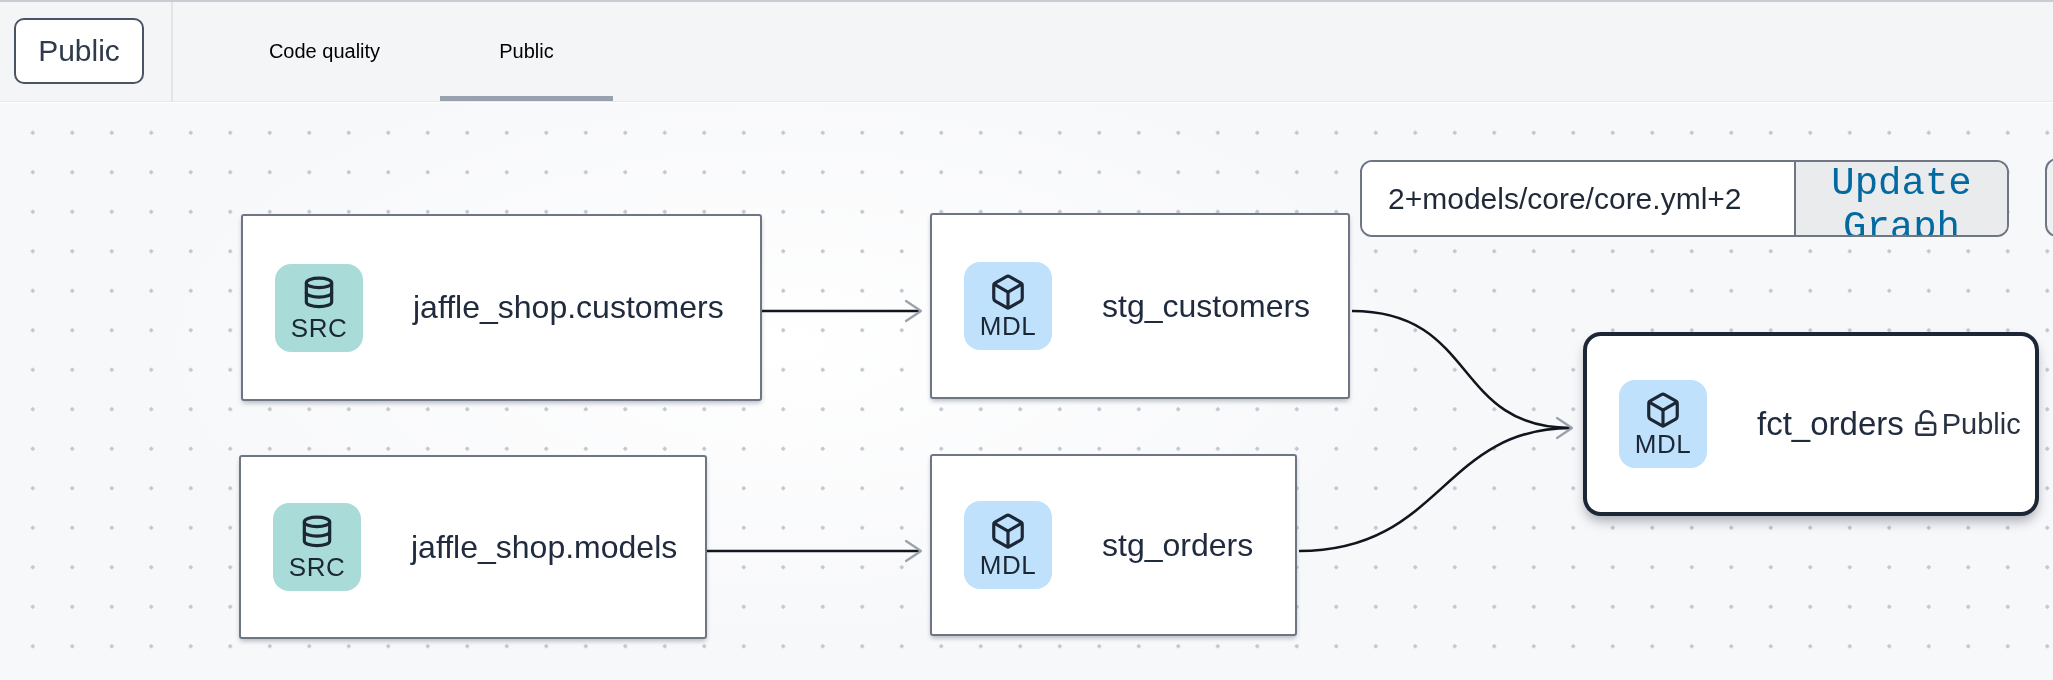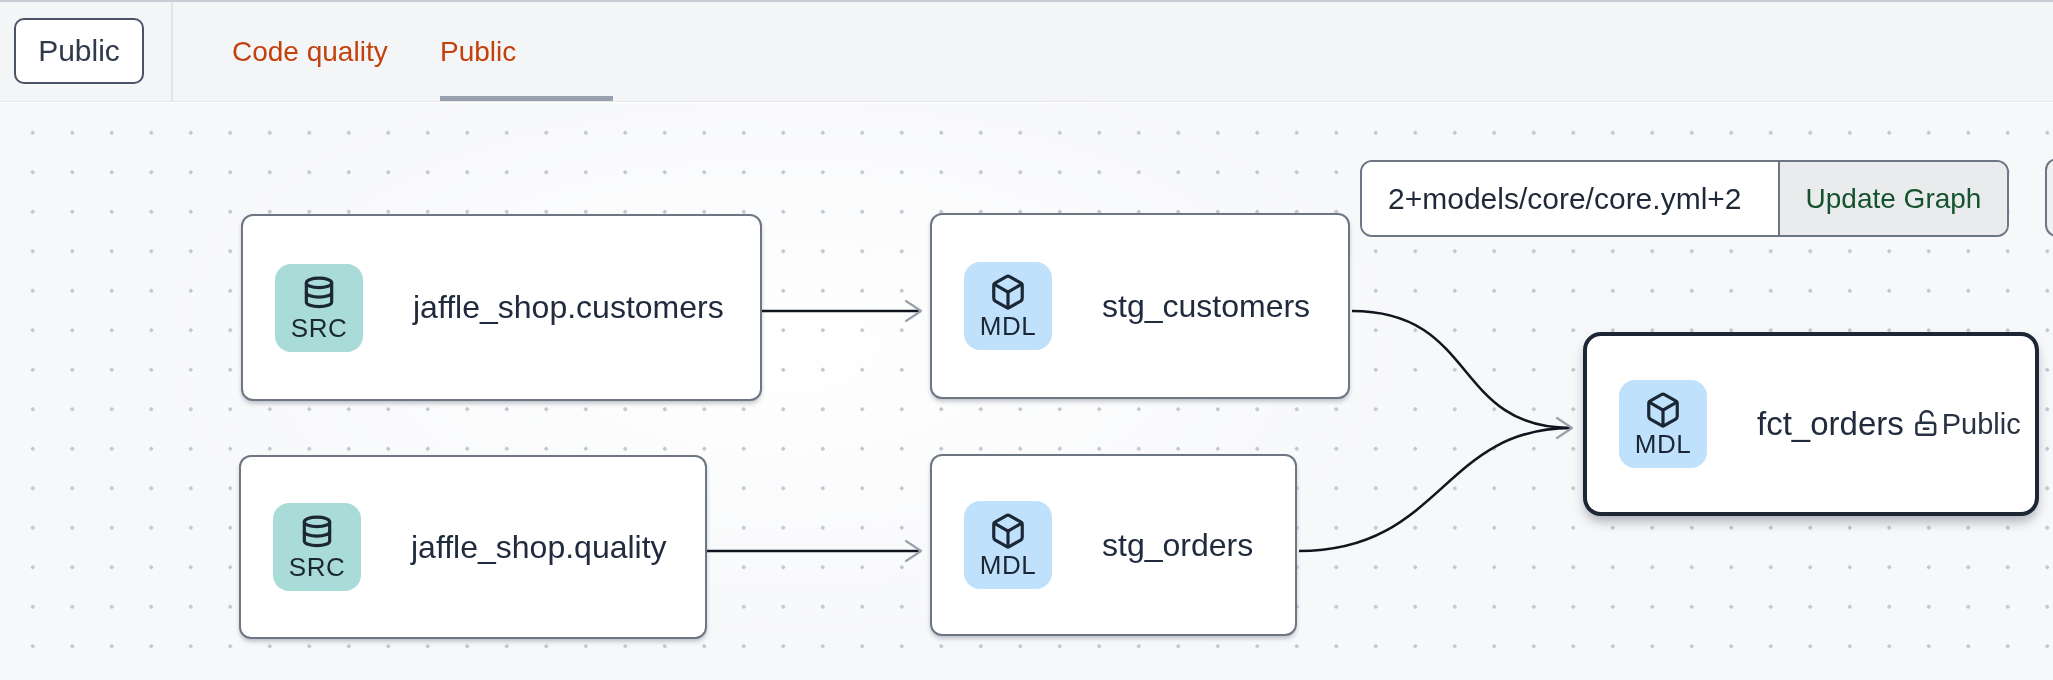--- a/index.html
+++ b/index.html
@@ -22,39 +22,39 @@
   #app{position:relative;width:2053px;height:680px;overflow:hidden;background:#fff;}
 
   
   .header{position:absolute;left:0;top:0;width:2053px;height:102px;
     background:var(--header_bg);border-top:2px solid #c9ccd2;border-bottom:1px solid #e7e8eb;}
   .format-btn{position:absolute;left:14px;top:16px;width:130px;height:66px;
     background:#fff;border:2.5px solid #4a5465;border-radius:10px;
     display:flex;align-items:center;justify-content:center;
     font-size:30px;color:#2f3a4c;cursor:pointer;}
   .header-divider{position:absolute;left:171px;top:0;width:2px;height:99px;background:#e2e4e8;}
-  .tab{position:absolute;top:0;height:99px;display:flex;align-items:center;
-    font-size:28px;color:#c2410c;cursor:pointer;}
+  .tab{position:absolute;top:0;height:99px;display:flex;align-items:center;justify-content:center;
+    font-size:20px;color:#000000;cursor:pointer;}
   .tab-codequality{left:232px;width:185px;}
   .tab-lineage{left:440px;width:173px;}
   .tab-underline{position:absolute;left:0;right:0;bottom:0;height:5px;background:var(--tab_underline);}
 
   
   .canvas{position:absolute;left:0;top:103px;width:2053px;height:577px;
     background-color:var(--canvas_bg);
     background-image:
       radial-gradient(circle, var(--dot) 1.7px, rgba(0,0,0,0) 2.1px),
       radial-gradient(900px 420px at 38% 42%, #ffffff 0%, rgba(255,255,255,0) 72%);
     background-size:39.5px 39.5px, auto;
     background-position:13px 10px, 0 0;}
 
   .edges{position:absolute;left:0;top:0;width:2053px;height:680px;pointer-events:none;}
 
   
-  .node{position:absolute;background:#fff;border:2.5px solid var(--node_border);border-radius:12px;
+  .node{position:absolute;background:#fff;border:2.5px solid var(--node_border);border-radius:3px;
     display:flex;align-items:center;padding-left:32px;gap:50px;
     box-shadow:0 3px 5px -1px rgba(30,42,64,.32);cursor:pointer;}
   .node.selected{border:4px solid var(--selected_border);border-radius:18px;
     box-shadow:0 7px 12px -2px rgba(20,30,50,.35);}
   .badge{width:88px;height:88px;border-radius:16px;flex:0 0 auto;
     display:flex;flex-direction:column;align-items:center;justify-content:center;gap:2px;color:#1c2735;}
   .badge.src{background:var(--accent_src);}
   .badge.mdl{background:var(--accent_mdl);}
   .badge svg{display:block;}
   .badge-label{font-size:26px;font-weight:500;letter-spacing:.5px;line-height:1;}
@@ -62,24 +62,24 @@
   .node-text-col{display:flex;flex-direction:row;gap:8px;}
   .node-title{font-size:33px;color:var(--text_dark);white-space:nowrap;}
   .access-row{display:flex;align-items:center;font-size:29px;color:#27324300;color:#273243;}
 
   
   .selector-group{position:absolute;left:1360px;top:160px;height:77px;width:649px;
     border:2.5px solid var(--node_border);border-radius:12px;overflow:hidden;
     display:flex;background:#fff;}
   .selector-input{flex:0 0 416px;height:100%;border:none;outline:none;background:#fff;
     font-family:"Liberation Sans","DejaVu Sans",sans-serif;
-    font-size:30px;color:#1f2937;padding:0 4px 0 26px;}
+    font-size:30px;color:#1f2937;padding:0 20px 0 26px;}
   .update-btn{flex:1 1 auto;height:100%;border:none;border-left:2.5px solid var(--node_border);
-    background:var(--button_bg);font-family:Liberation Sans, sans-serif;
-    font-size:28px;color:#14532d;cursor:pointer;}
+    background:var(--button_bg);font-family:Liberation Mono, monospace;
+    font-size:39px;color:#0369a1;cursor:pointer;}
   .partial-btn{position:absolute;left:2045px;top:158px;width:70px;height:79px;
     border:2.5px solid var(--node_border);border-radius:12px;background:#eef0f2;cursor:pointer;}
 </style>
 </head>
 <body>
 
 <div id="app">
 
   <div class="canvas"></div>
 
@@ -137,21 +137,21 @@
 
   <div class="node" style="left:239px;top:455px;width:468px;height:184px;">
     <div class="badge src">
       <svg width="38" height="38" viewBox="0 0 24 24" fill="none" stroke="#1c2735" stroke-width="2" stroke-linecap="round" stroke-linejoin="round">
         <ellipse cx="12" cy="5" rx="8" ry="3"></ellipse>
         <path d="M4 5v6c0 1.66 3.58 3 8 3s8-1.34 8-3V5"></path>
         <path d="M4 11v6c0 1.66 3.58 3 8 3s8-1.34 8-3v-6"></path>
       </svg>
       <span class="badge-label">SRC</span>
     </div>
-    <span class="node-label">jaffle_shop.quality</span>
+    <span class="node-label">jaffle_shop.models</span>
   </div>
 
   <div class="node" style="left:930px;top:454px;width:367px;height:182px;">
     <div class="badge mdl">
       <svg width="38" height="38" viewBox="0 0 24 24" fill="none" stroke="#1c2735" stroke-width="2" stroke-linecap="round" stroke-linejoin="round">
         <path d="M21 16V8a2 2 0 0 0-1-1.73l-7-4a2 2 0 0 0-2 0l-7 4A2 2 0 0 0 3 8v8a2 2 0 0 0 1 1.73l7 4a2 2 0 0 0 2 0l7-4A2 2 0 0 0 21 16z"></path>
         <polyline points="3.27 6.96 12 12.01 20.73 6.96"></polyline>
         <line x1="12" y1="22.08" x2="12" y2="12"></line>
       </svg>
       <span class="badge-label">MDL</span>

